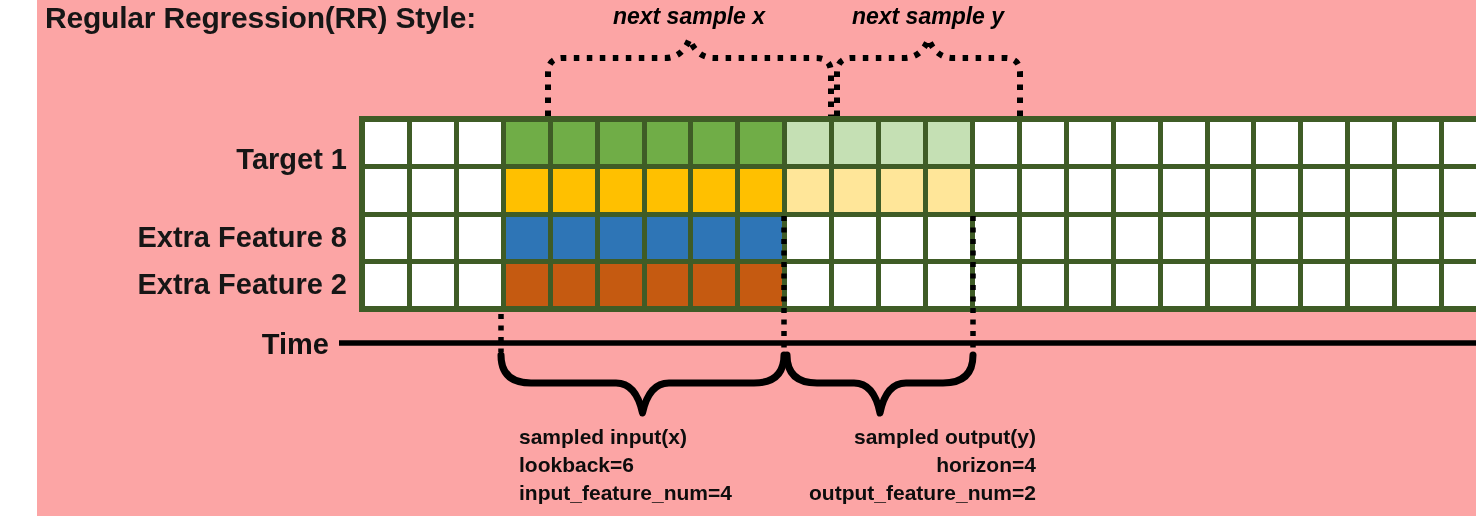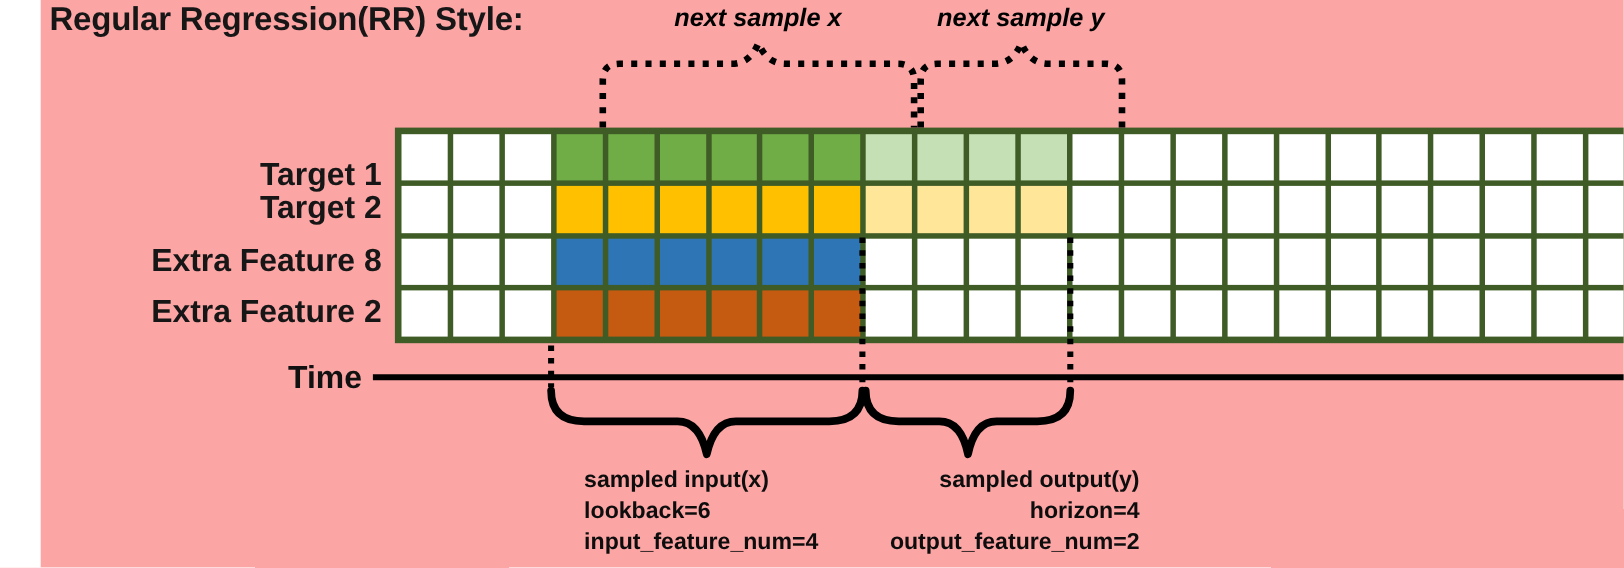--- a/index.html
+++ b/index.html
@@ -28,35 +28,34 @@
   .cell{min-width:0;min-height:0;}
   .time-label{
     position:absolute;left:0;top:328px;width:292px;text-align:right;
     font-size:29px;font-weight:bold;color:#111;white-space:nowrap;
   }
   .overlay{position:absolute;left:0;top:0;pointer-events:none;}
   .anno{
     position:absolute;top:423px;font-size:21px;font-weight:bold;
     line-height:28px;color:#0d0d0d;white-space:nowrap;
   }
-  #anno-input{left:494px;}
+  #anno-input{left:482px;}
   #anno-output{left:772px;text-align:right;}
 </style>
 </head>
 <body>
 
 <div class="canvas">
 
   <div class="title">Regular Regression(RR) Style:</div>
 
   <div class="brace-label" id="lbl-nsy">next sample y</div>
   <div class="brace-label" id="lbl-nsx">next sample x</div>
 
   <div class="row-label" style="top:136px">Target 1</div>
-  <div class="row-label" style="top:166px">Target 2</div>
   <div class="row-label" style="top:214px">Extra Feature 8</div>
   <div class="row-label" style="top:261px">Extra Feature 2</div>
 
   <div id="grid" style="background: rgb(63, 92, 38); grid-template-columns: repeat(24, 1fr); grid-template-rows: repeat(4, 1fr);">
       <div class="cell" style="background: rgb(255, 255, 255);"></div>
       <div class="cell" style="background: rgb(255, 255, 255);"></div>
       <div class="cell" style="background: rgb(255, 255, 255);"></div>
       <div class="cell" style="background: rgb(112, 173, 71);"></div>
       <div class="cell" style="background: rgb(112, 173, 71);"></div>
       <div class="cell" style="background: rgb(112, 173, 71);"></div>

